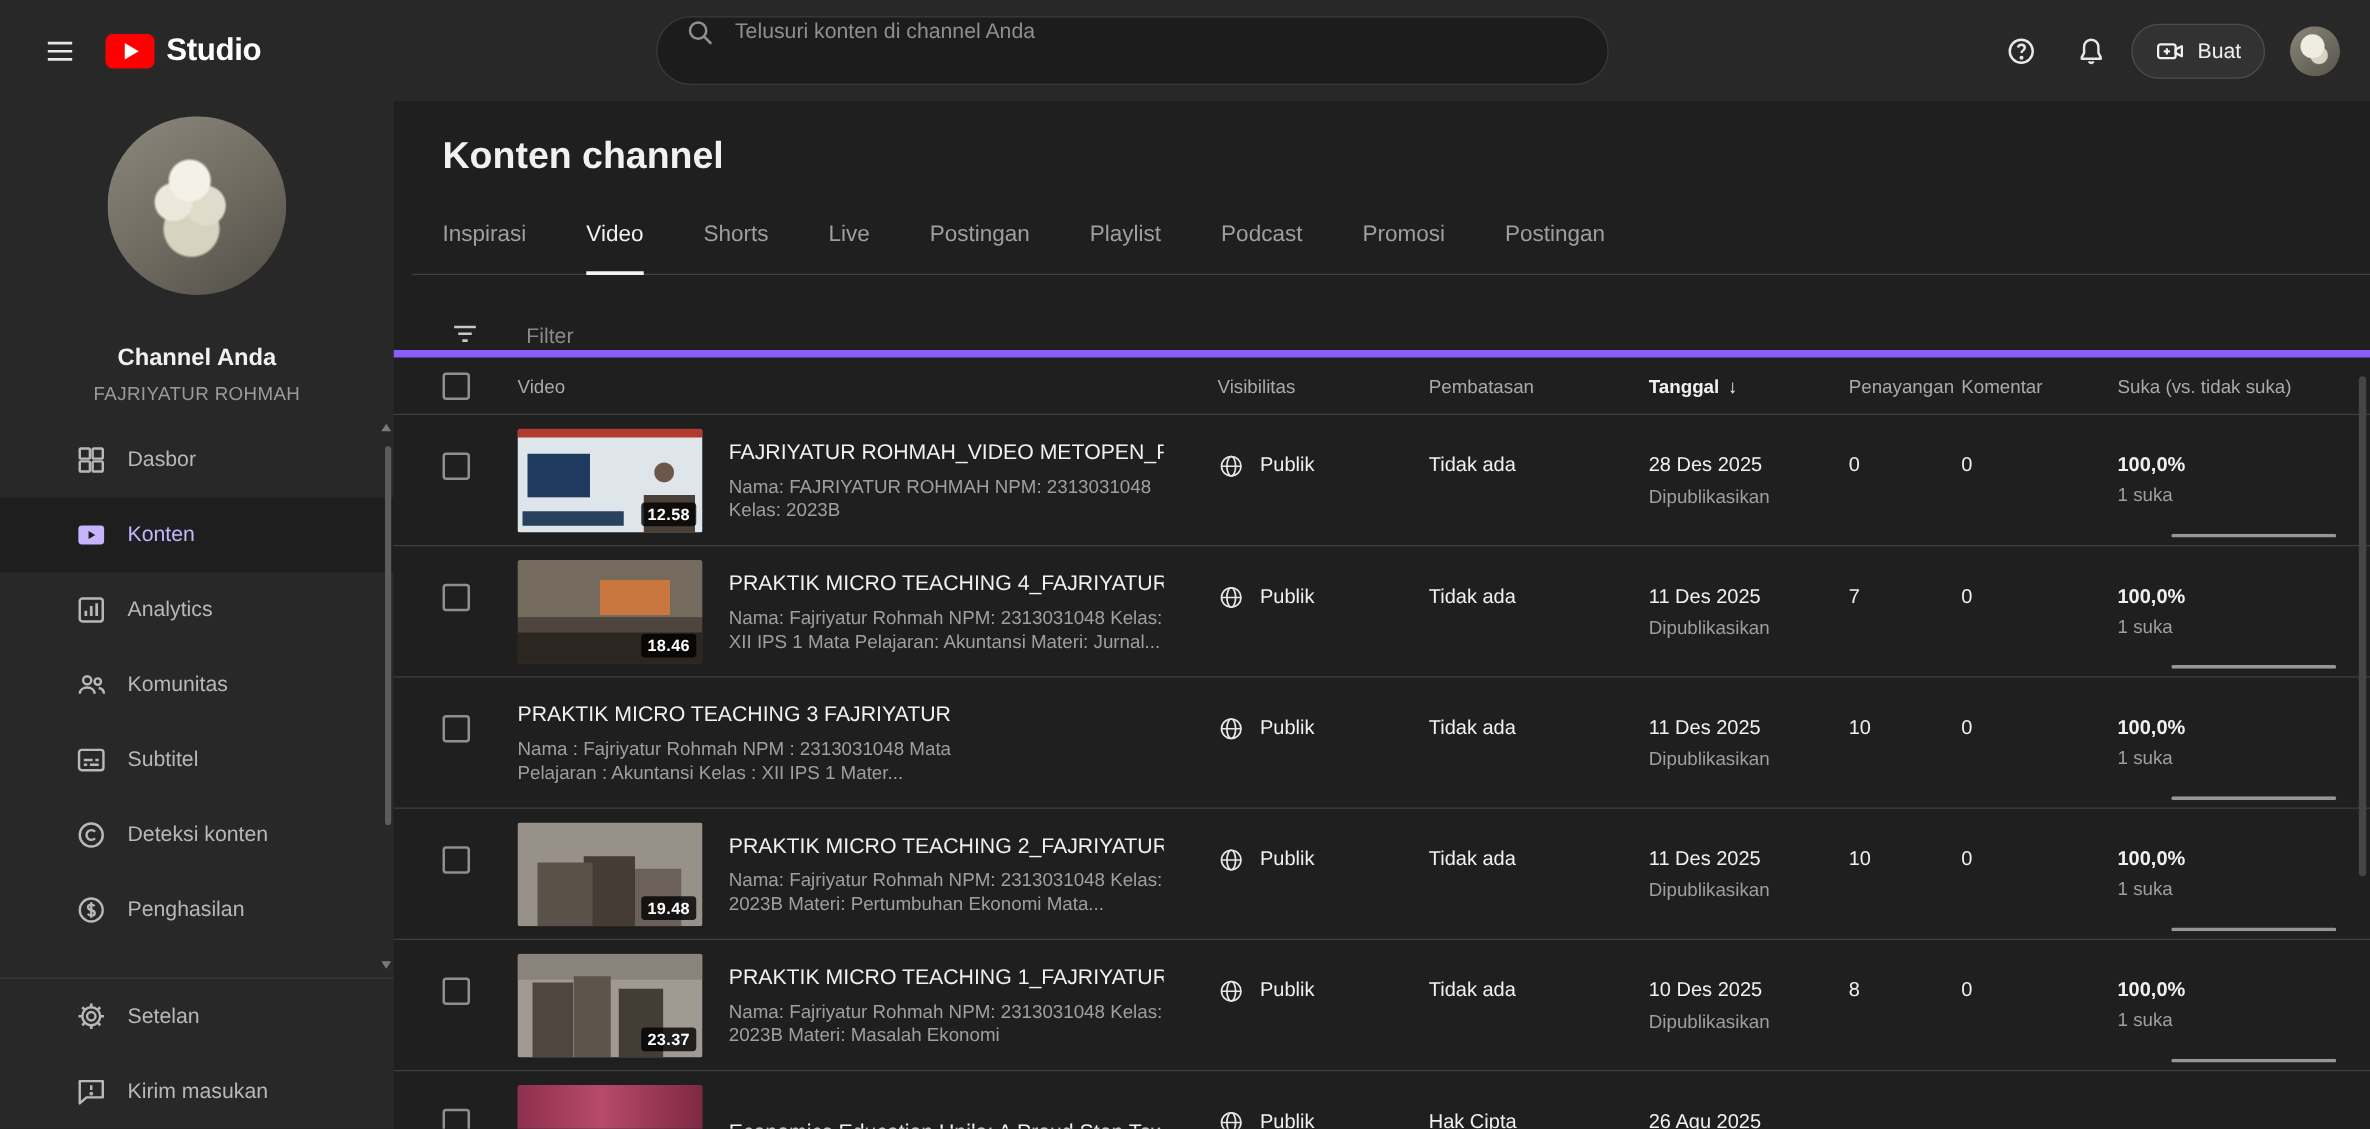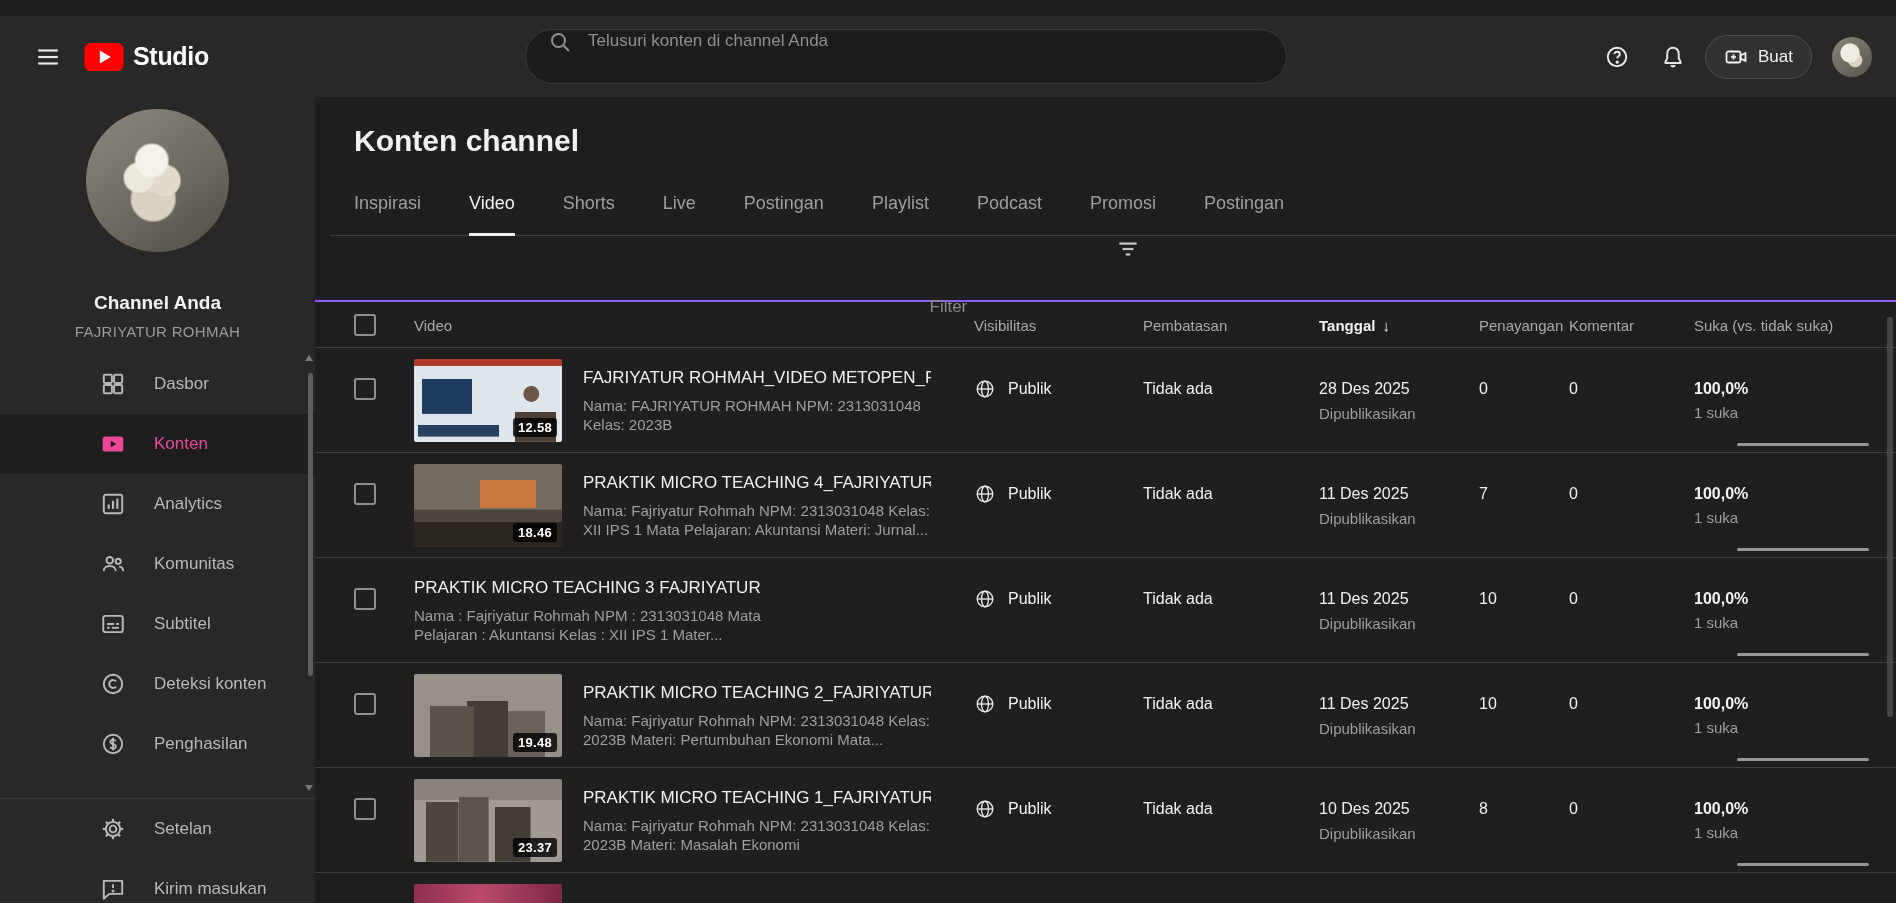--- a/index.html
+++ b/index.html
@@ -5,21 +5,21 @@
   * { box-sizing: border-box; }
   html,body { margin:0; padding:0; }
   body {
     width:1896px; height:903px; overflow:hidden;
     background:#1f1f1f; color:#f1f1f1;
     font-family:"Liberation Sans","DejaVu Sans",sans-serif;
   }
   svg { display:block; }
 
   
-  .topbar { height:81px; background:#282828; display:flex; align-items:center; padding:0 24px; position:relative; z-index:5;margin-top:16px; }
+  .topbar { height:81px; background:#282828; display:flex; align-items:center; padding:0 24px; position:relative; z-index:5; }
   .icon-btn { width:48px; height:48px; border:none; background:transparent; color:#e8e8e8; display:flex; align-items:center; justify-content:center; border-radius:50%; cursor:pointer; flex:none; padding:0; }
   .icon-btn svg { width:26px; height:26px; }
   .logo { display:flex; align-items:center; gap:9px; margin-left:12px; cursor:pointer; }
   .logo-badge { width:40px; height:28px; }
   .logo-text { font-size:25px; font-weight:600; letter-spacing:-0.3px; color:#fff; }
   .search-wrap { flex:1; display:flex; justify-content:center; margin-left:30px; min-width:0; }
   .search-box { width:762px; height:55px; background:#1c1c1c; border:1px solid #3a3a3a; border-radius:30px; display:flex; align-items:flex-start; gap:14px; padding:0 12px 0 22px; }
   .search-box svg { width:24px; height:24px; color:#909090; flex:none; }
   .search-box input { flex:1; background:transparent; border:none; outline:none; color:#f1f1f1; font-size:17px; font-family:inherit; min-width:0; }
   .search-box input::placeholder { color:#8f8f8f; }
@@ -39,37 +39,37 @@
   .channel-box { text-align:center; padding-top:12px; }
   .channel-avatar { width:143px; height:143px; border-radius:50%; margin:0 auto; cursor:pointer;
     background: radial-gradient(circle at 46% 36%, #f4f1e8 0 13%, transparent 15%),
                 radial-gradient(circle at 37% 48%, #ece8db 0 12%, transparent 14%),
                 radial-gradient(circle at 55% 50%, #e0dbcb 0 14%, transparent 16%),
                 radial-gradient(circle at 47% 63%, #d8d2c0 0 18%, transparent 20%),
                 linear-gradient(145deg, #8c887d 0%, #6e6a60 55%, #504d45 100%); }
   .channel-name { margin-top:40px; font-size:19px; font-weight:600; color:#f1f1f1; }
   .channel-owner { margin-top:9px; font-size:15px; color:#9a9a9a; letter-spacing:0.3px; }
   .nav { margin-top:14px; }
-  .nav-item { height:60px; display:flex; align-items:center; padding-left:100px; gap:28px; color:#b8b8b8; font-size:17px; font-weight:500; cursor:pointer; }
+  .nav-item { height:60px; display:flex; align-items:center; padding-left:60px; gap:16px; color:#b8b8b8; font-size:17px; font-weight:500; cursor:pointer; }
   .nav-item svg { width:26px; height:26px; flex:none; }
-  .nav-item.active { background:#1e1e1e; color:#ec4899;text-align:center; }
+  .nav-item.active { background:#1e1e1e; color:#c4b5fd;text-align:center; }
   .sb-footer { position:absolute; bottom:0; left:0; right:0; border-top:1px solid #3a3a3a; background:#282828; }
   .sb-thumb { position:absolute; right:2px; top:276px; width:5px; height:303px; background:#5c5c5c; border-radius:3px; cursor:pointer; }
   .sb-arrow { position:absolute; right:2px; width:0; height:0; border-left:4px solid transparent; border-right:4px solid transparent; }
   .sb-arrow.up { top:258px; border-bottom:6px solid #7a7a7a; }
   .sb-arrow.down { bottom:128px; border-top:6px solid #7a7a7a; }
 
   
   .main { flex:1; min-width:0; position:relative; }
   .page-title { margin:26px 0 0 39px; font-size:30px; line-height:35px; font-weight:600; color:#f1f1f1; }
   .tabs { display:flex; margin-left:15px; height:78px; align-items:flex-end; border-bottom:1px solid #3f3f3f; }
   .tab { padding:0 24px 21px; font-size:18px; font-weight:500; color:#9f9f9f; cursor:pointer; position:relative; white-space:nowrap; }
   .tab.active { color:#f1f1f1; }
   .tab.active::after { content:""; position:absolute; left:24px; right:24px; bottom:-1px; height:3px; background:#f1f1f1; }
-  .filter-row { height:66px; display:flex; align-items:center; border-bottom:2px solid #8b5cf6; padding-left:44px; gap:34px;flex-direction:column; }
+  .filter-row { height:66px; display:flex; align-items:flex-end; border-bottom:6px solid #8b5cf6; padding-left:44px; gap:34px; }
   .filter-row svg { width:26px; height:26px; color:#c8c8c8; }
   .filter-row input { background:none; border:none; outline:none; font-size:17px; color:#f1f1f1; font-family:inherit; width:400px; }
   .filter-row input::placeholder { color:#8a8a8a; }
 
   
   .grid { display:grid; grid-template-columns:60px minmax(0,1fr) 169px 176px 160px 90px 125px 175px; padding:0 27px 0 39px; align-items:start; }
   .thead { height:46px; border-bottom:1px solid #3f3f3f; }
   .thead .th { padding-top:15px; font-size:15px; color:#aaa; font-weight:500; cursor:pointer; }
   .thead .th-date { color:#f1f1f1; font-weight:700; }
   .sort-arrow { margin-left:7px; font-weight:700; color:#f1f1f1; }

